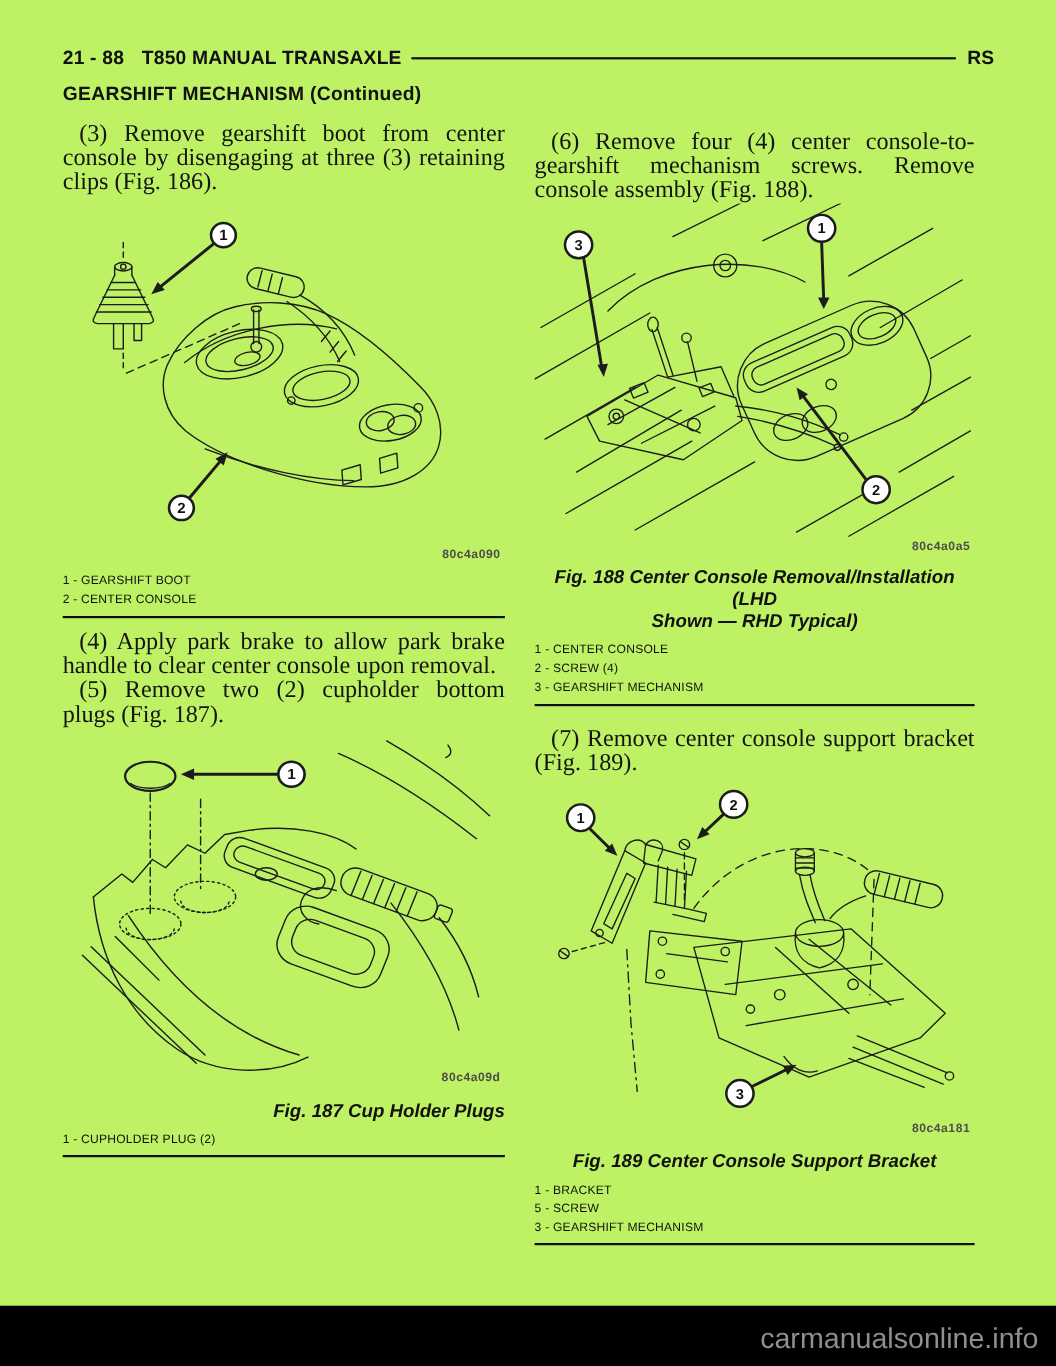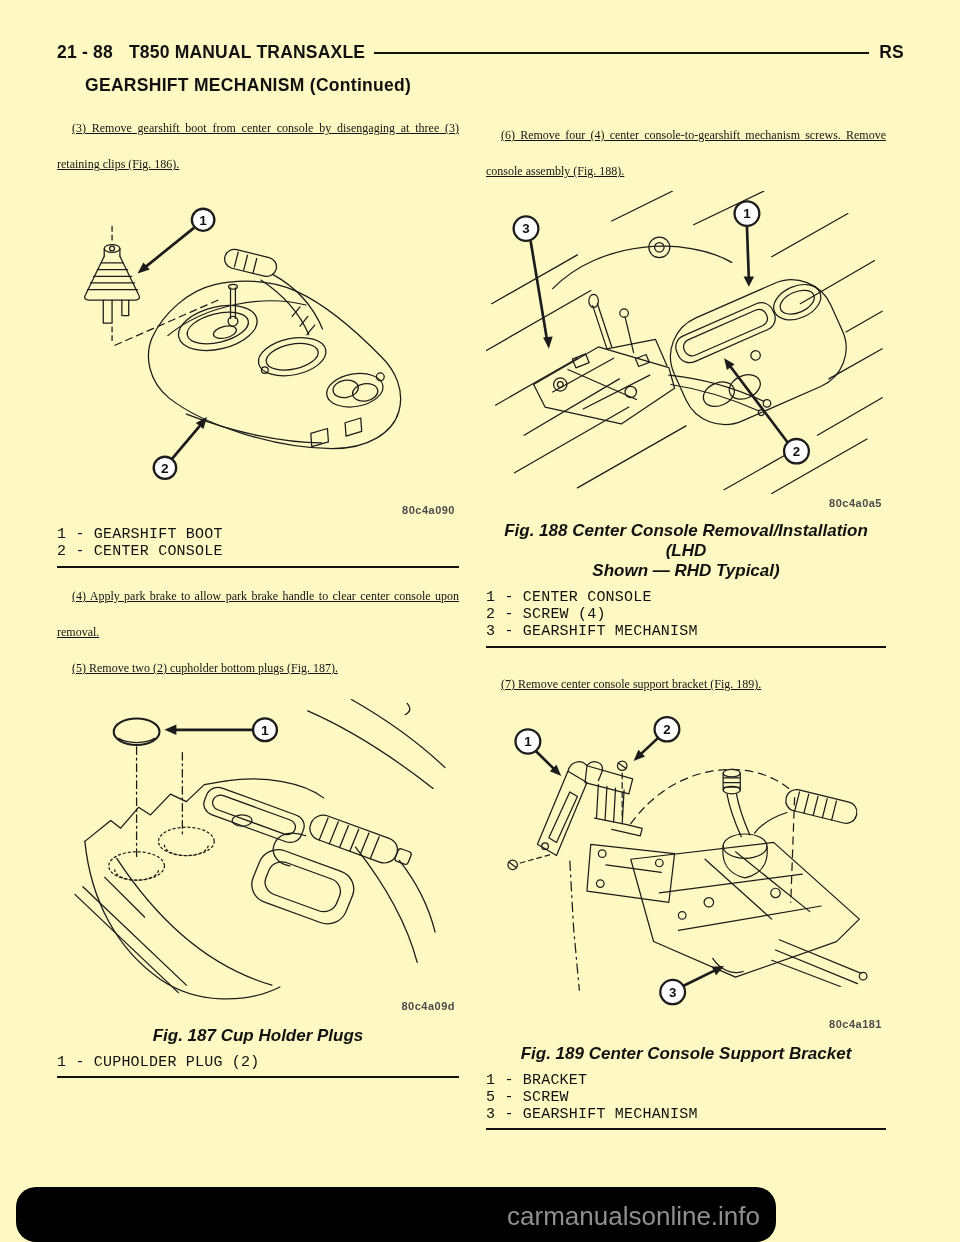--- a/index.html
+++ b/index.html
@@ -1,46 +1,46 @@
 <!DOCTYPE html>
 <html><head>
 <meta charset="utf-8">
 <style>
   html,body{margin:0;padding:0;background:#ffffff;}
-  .page{position:relative;width:960px;height:1242px;background:#fef9c3;overflow:hidden;
+  .page{position:relative;width:960px;height:1242px;background:#bef264;overflow:hidden;
         font-family:"Liberation Sans",sans-serif;color:#111;}
   
   .header-row{position:absolute;top:42px;left:57px;width:847px;display:flex;align-items:center;
               font-weight:bold;font-size:17.5px;letter-spacing:.2px;}
   .manual-title{margin-left:16px;white-space:nowrap;}
   .header-rule{flex:1;height:0;border-top:2.5px solid #111;margin:0 10px 0 9px;}
-  .section-title{position:absolute;top:75px;left:57px;font-weight:bold;font-size:17.5px;letter-spacing:.3px;margin-left:28px;}
+  .section-title{position:absolute;top:75px;left:57px;font-weight:bold;font-size:17.5px;letter-spacing:.3px;}
   
   .col-left{position:absolute;left:57px;top:110px;width:402px;}
   .col-right{position:absolute;left:486px;top:117px;width:400px;}
-  .body-text{font-family:"Liberation Serif",serif;font-size:12px;line-height:36px;
-             text-align:justify;text-indent:15px;margin:0;color:#141414;text-decoration:underline;}
+  .body-text{font-family:"Liberation Serif",serif;font-size:22px;line-height:22px;
+             text-align:justify;text-indent:15px;margin:0;color:#141414;}
   
   .figure{position:relative;}
   .fig-code{position:absolute;right:4px;bottom:2px;font-size:11px;font-weight:bold;
             color:#4c4c4c;letter-spacing:.5px;}
   .fig-caption{font-weight:bold;font-style:italic;font-size:17px;text-align:center;line-height:20px;}
-  .fig-legend{font-size:15px;line-height:17px;letter-spacing:.2px;font-family:Liberation Mono, monospace;}
+  .fig-legend{font-size:11px;line-height:17px;letter-spacing:.2px;}
   .fig-legend span{display:block;}
   .fig-rule{border:none;border-top:2px solid #111;margin:0;}
   
   .art, .art *{fill:none;stroke:#1c1c1c;stroke-width:1.3;stroke-linecap:round;stroke-linejoin:round;}
   .art .thin{stroke-width:1;}
   .art .bold{stroke-width:2.1;}
   .art .arrow{stroke-width:2.8;}
   .art .head{fill:#1c1c1c;stroke:none;}
   .art .co{fill:#fff;stroke:#1c1c1c;stroke-width:2.4;}
   .art .num{fill:#111;stroke:none;font:bold 14px "Liberation Sans",sans-serif;text-anchor:middle;}
   
-  .footer-bar{position:absolute;left:16px;bottom:0;width:760px;height:55px;background:#000;border-radius:20px;}
+  .footer-bar{position:absolute;left:0;bottom:0;width:960px;height:55px;background:#000;}
   .watermark{position:absolute;right:16px;bottom:10px;font-size:26px;color:#8f8f8f;
              font-family:"Liberation Sans",sans-serif;}
 </style>
 </head>
 <body>
 
 <div class="page">
 
   <div class="header-row">
     <span>21 - 88</span>
@@ -165,21 +165,21 @@
         </g>
         <g>
           <line class="arrow" x1="196" y1="40" x2="118" y2="40"></line>
           <polygon class="head" points="108,40 120,34.5 120,45.5"></polygon>
           <circle class="co" cx="209" cy="40" r="12"></circle>
           <text class="num" x="209" y="45">1</text>
         </g>
       </svg>
       <span class="fig-code">80c4a09d</span>
     </div>
-    <div class="fig-caption" style="margin-top:12px;">Fig. 187 Cup Holder Plugs</div>
+    <div class="fig-caption" style="margin-top:12px;text-align:right;">Fig. 187 Cup Holder Plugs</div>
     <div class="fig-legend" style="margin-top:8px;">
       <span>1 - CUPHOLDER PLUG (2)</span>
     </div>
     <hr class="fig-rule" style="margin-top:5px;">
   </div>
 
   <div class="col-right">
     <p class="body-text">(6) Remove four (4) center console-to-gearshift mechanism screws. Remove console assembly (Fig. 188).</p>
 
     <div class="figure" style="height:320px;margin-top:2px;">

